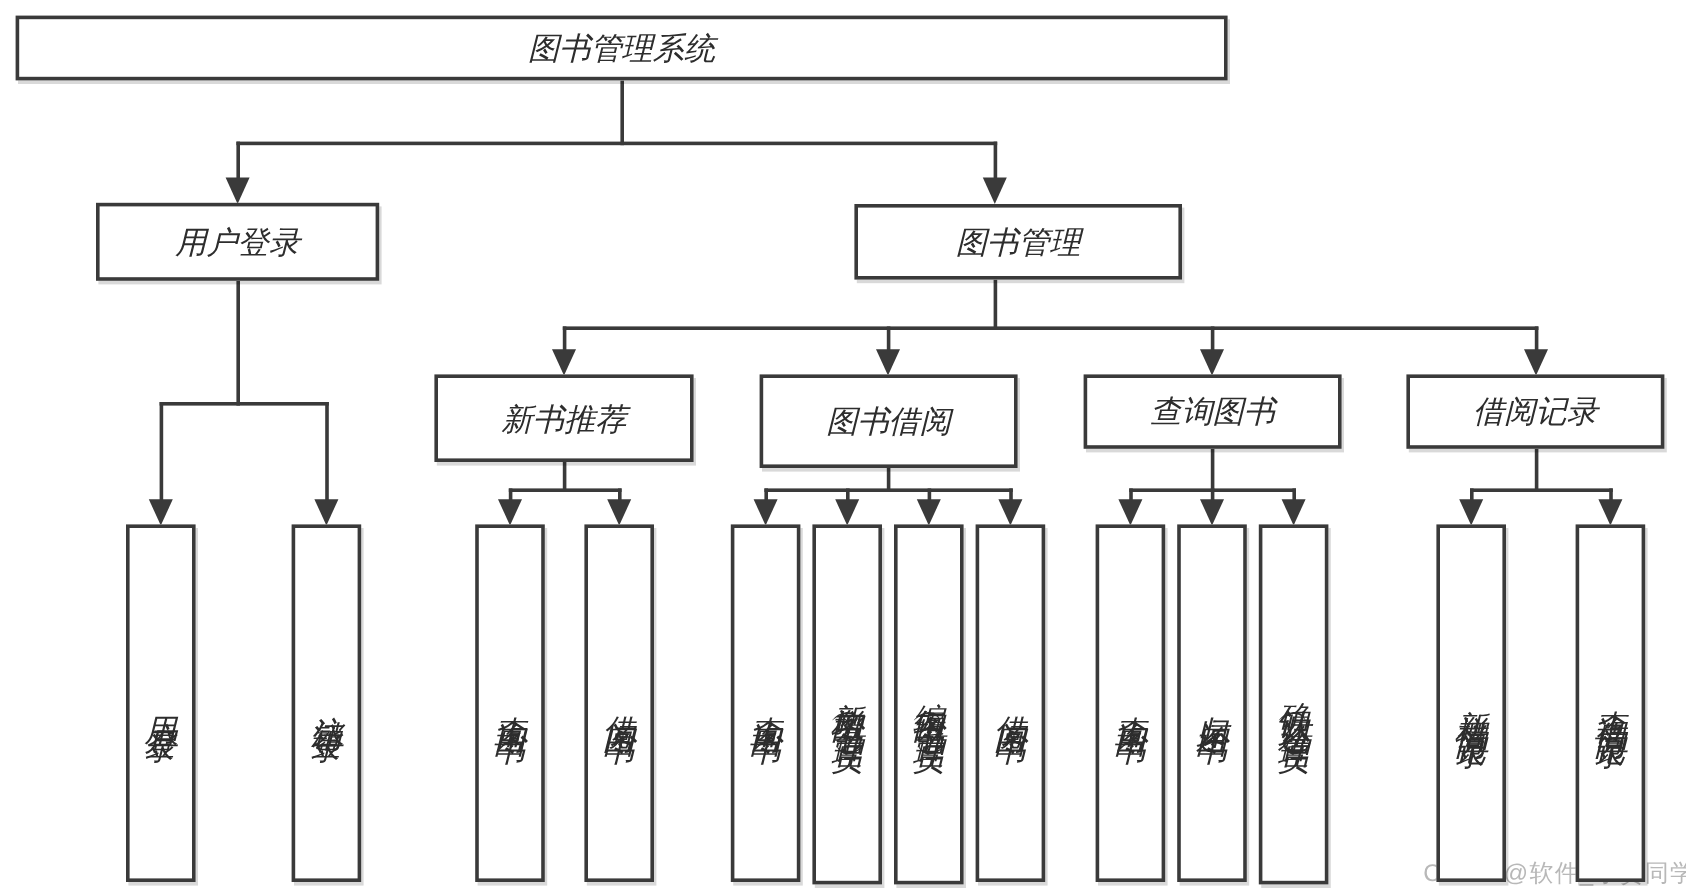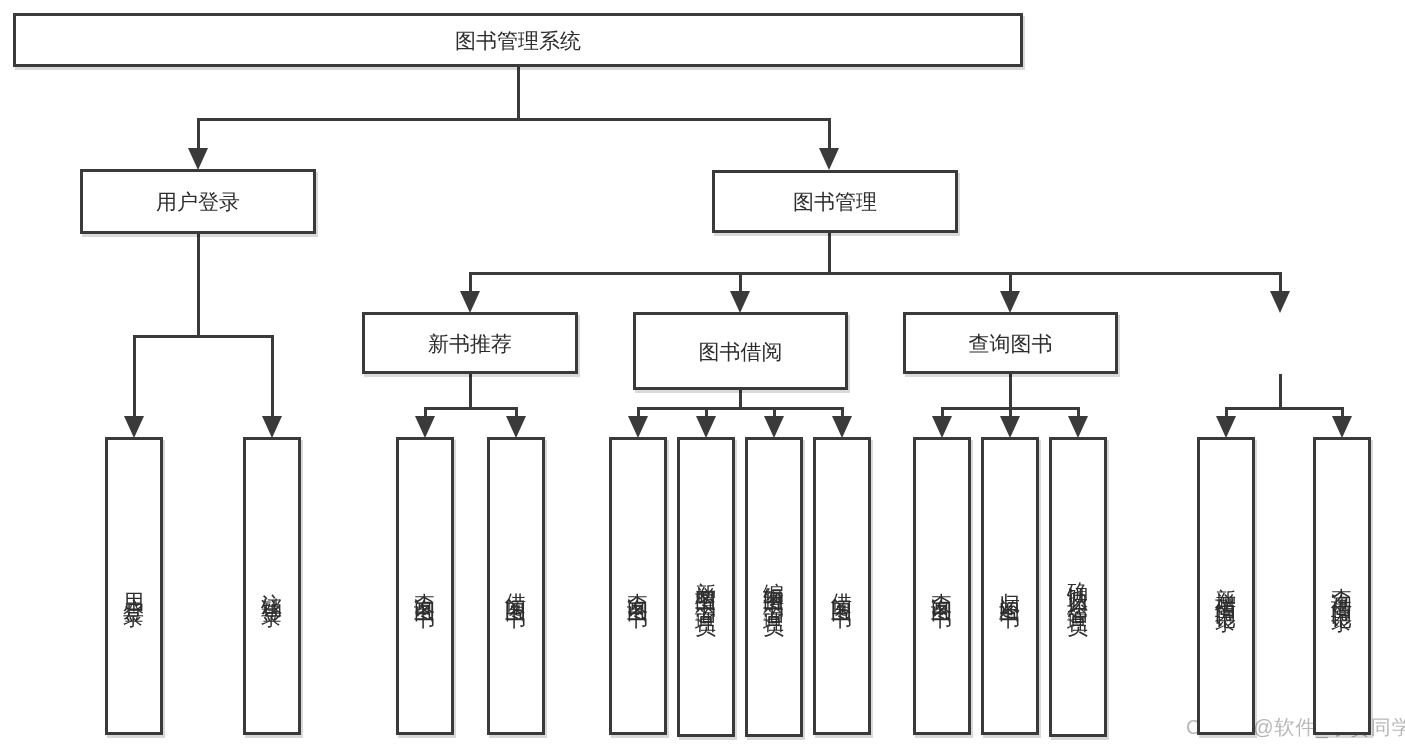--- a/index.html
+++ b/index.html
@@ -23,23 +23,24 @@
   .node {
     position: absolute;
     box-sizing: border-box;
     border: 3px solid var(--line-color);
     background: #ffffff;
     box-shadow: 2px 3px 0 rgba(0,0,0,0.15);
     display: flex;
     align-items: center;
     justify-content: center;
     color: var(--text-color);
-    font-size: 21px;
+    font-size: 26px;
     line-height: 1;
     white-space: nowrap;
+    font-style: italic;
   }
   .node .node-label {
     display: block;
   }
   .node.vertical .node-label {
     writing-mode: vertical-rl;
     text-orientation: mixed;
     letter-spacing: 5px;
     white-space: normal;
   }
@@ -121,31 +122,34 @@
     <div class="arrow-stem" style="left: 1224.5px; top: 407px; width: 3px; height: 13px;"></div>
     <div class="arrow-head" style="left: 1216px; top: 416px;"></div>
     <div class="arrow-stem" style="left: 1340.5px; top: 407px; width: 3px; height: 13px;"></div>
     <div class="arrow-head" style="left: 1332px; top: 416px;"></div>
     <div class="node" style="left: 13px; top: 13px; width: 1010px; height: 54px;">
       <span class="node-label">图书管理系统</span>
     </div>
     <div class="node" style="left: 80px; top: 169px; width: 236px; height: 65px;">
       <span class="node-label">用户登录</span>
     </div>
-    <div class="node" style="left: 712px; top: 170px; width: 246px; height: 63px;">
+    <div class="node" style="left: 712px; top: 170px; width: 273px; height: 63px;">
       <span class="node-label">图书管理</span>
     </div>
-    <div class="node" style="left: 362px; top: 312px; width: 216px; height: 62px; justify-content: center;">
+    <div class="node" style="left: 362px; top: 312px; width: 216px; height: 73px; justify-content: center;">
       <span class="node-label">新书推荐</span>
     </div>
     <div class="node" style="left: 633px; top: 312px; width: 215px; height: 78px;">
       <span class="node-label">图书借阅</span>
     </div>
     <div class="node" style="left: 903px; top: 312px; width: 215px; height: 62px;">
       <span class="node-label">查询图书</span>
+    </div>
+    <div class="node" style="left: 1172px; top: 312px; width: 215px; height: 62px;">
+      <span class="node-label">借阅记录</span>
     </div>
     <div class="node vertical" style="left: 105px; top: 437px; width: 58px; height: 298px;">
       <span class="node-label">用户登录</span>
     </div>
     <div class="node vertical" style="left: 243px; top: 437px; width: 58px; height: 298px;">
       <span class="node-label">注销登录</span>
     </div>
     <div class="node vertical" style="left: 396px; top: 437px; width: 58px; height: 298px;">
       <span class="node-label">查询图书</span>
     </div>

